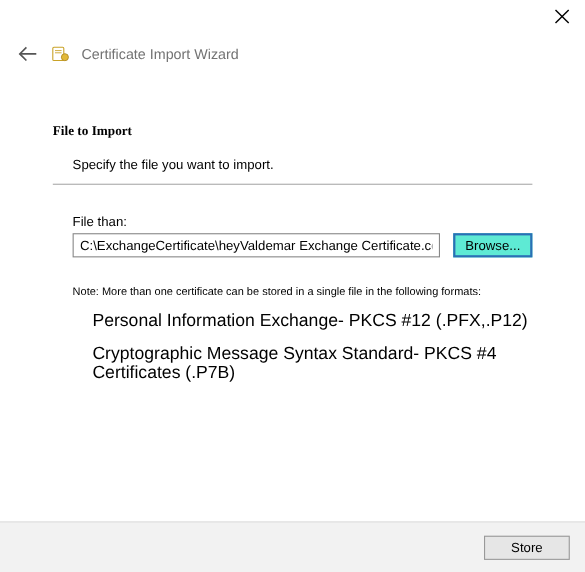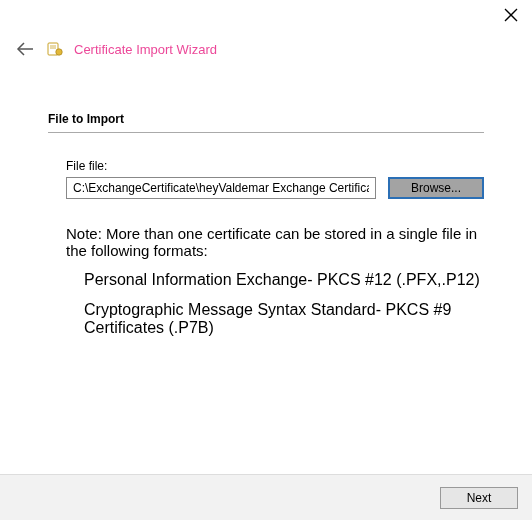--- a/index.html
+++ b/index.html
@@ -39,30 +39,31 @@
     .back-arrow svg { display: block; }
     .wizard-icon {
       width: 18px;
       height: 18px;
       display: flex;
       align-items: center;
       justify-content: center;
     }
     .wizard-title {
       font-size: 13px;
-      color: #ec4899;
+      color: #737373;
     }
     .content {
       padding: 52px 48px 0 48px;
     }
     .section-heading {
       font-size: 12px;
       font-weight: bold;
       color: #000;
-      margin-bottom: 6px;
+      margin-bottom: 16px;
+      font-family: Liberation Serif, serif;
     }
     .section-sub {
       font-size: 12px;
       padding-left: 18px;
       margin-bottom: 10px;
     }
     .divider {
       border: none;
       border-top: 1px solid #aaa;
       margin: 0 0 26px 0;
@@ -83,31 +84,31 @@
     .file-input {
       flex: 1;
       height: 22px;
       border: 1px solid #888;
       padding: 2px 6px;
       font-size: 12px;
       font-family: inherit;
       background: #fff;
     }
     .browse-btn {
-      width: 96px;
+      width: 72px;
       height: 22px;
       border: 2px solid #2b6fb5;
-      background: #a3a3a3;
+      background: #5eead4;
       font-size: 12px;
       font-family: inherit;
       cursor: pointer;
       padding: 0;
     }
     .note-line {
-      font-size: 15px;
+      font-size: 10px;
       margin-bottom: 12px;
       padding-left: 18px;
     }
     .format-list {
       padding-left: 36px;
     }
     .format-item {
       font-size: 16px;
       margin-bottom: 12px;
     }
@@ -159,32 +160,33 @@
       <circle cx="13" cy="12" r="3.2" fill="#e2b838" stroke="#b08a1f" stroke-width="0.8"></circle>
       <line x1="4" y1="6" x2="10" y2="6" stroke="#c9a227" stroke-width="0.8"></line>
       <line x1="4" y1="8" x2="10" y2="8" stroke="#c9a227" stroke-width="0.8"></line>
     </svg>
   </div>
   <div class="wizard-title">Certificate Import Wizard</div>
 </div>
 
 <div class="content">
   <div class="section-heading">File to Import</div>
+  <div class="section-sub">Specify the file you want to import.</div>
   <hr class="divider">
 
   <div class="field-group">
-    <div class="field-label">File file:</div>
+    <div class="field-label">File than:</div>
     <div class="file-row">
       <input type="text" class="file-input" value="C:\ExchangeCertificate\heyValdemar Exchange Certificate.cer" style="">
       <button class="browse-btn">Browse...</button>
     </div>
   </div>
 
   <div class="note-line">Note:  More than one certificate can be stored in a single file in the following formats:</div>
   <div class="format-list">
     <div class="format-item">Personal Information Exchange- PKCS #12 (.PFX,.P12)</div>
-    <div class="format-item">Cryptographic Message Syntax Standard- PKCS #9 Certificates (.P7B)</div>
+    <div class="format-item">Cryptographic Message Syntax Standard- PKCS #4 Certificates (.P7B)</div>
   </div>
 </div>
 
 <div class="footer">
-  <button class="footer-btn">Next</button>
+  <button class="footer-btn">Store</button>
 </div>
 
 </body></html>

